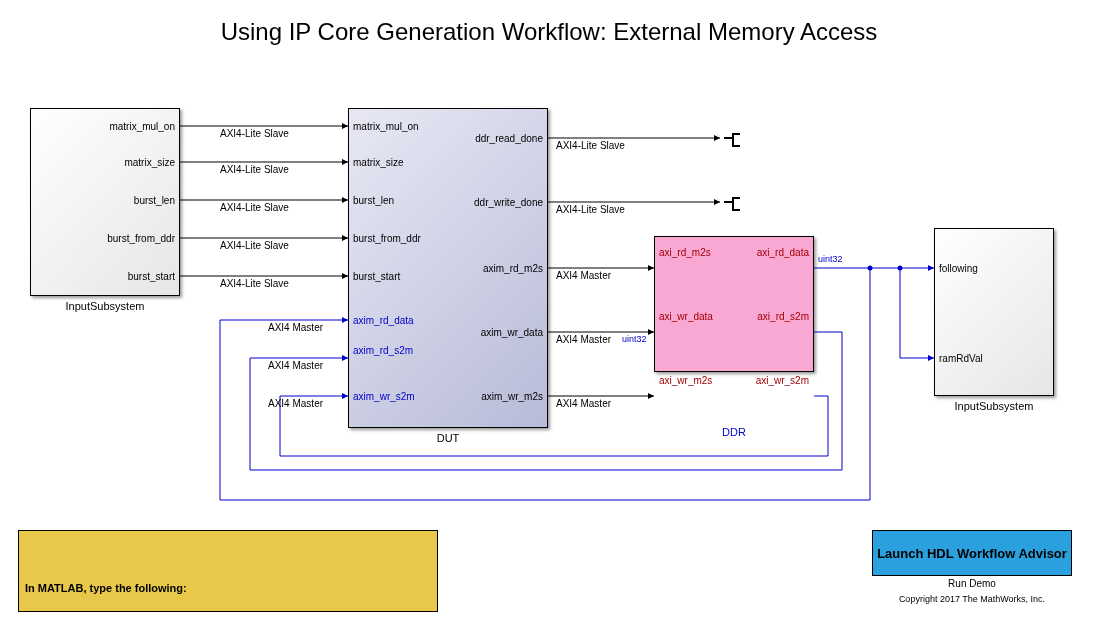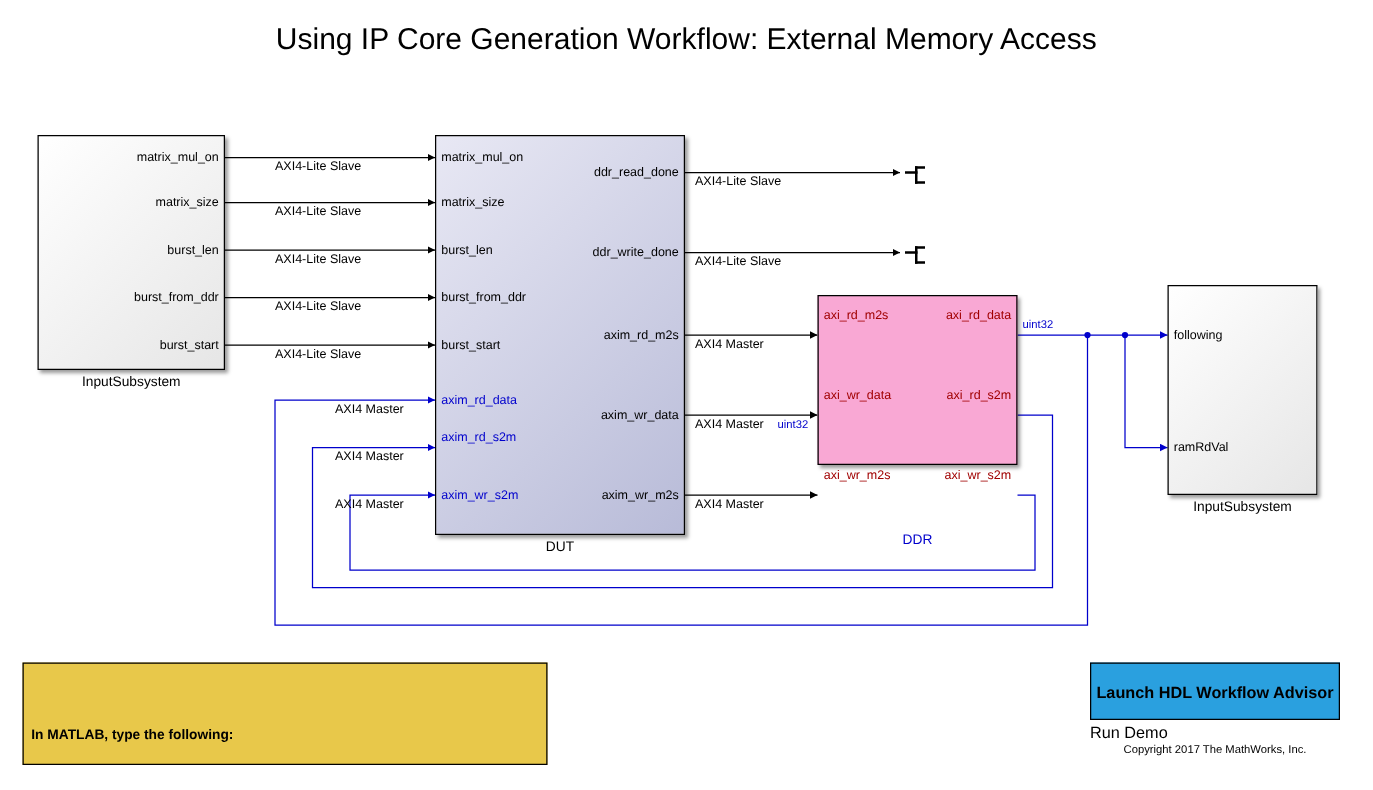--- a/index.html
+++ b/index.html
@@ -96,22 +96,22 @@
     text-align: center;
     font-size: 13px;
     font-weight: bold;
     line-height: 46px;
     cursor: pointer;
   }
   .run-demo {
     position: absolute;
     left: 872px; top: 578px;
     width: 200px;
-    text-align: left;
-    font-size: 13px;
+    text-align: center;
+    font-size: 10px;
   }
   .copyright {
     position: absolute;
     left: 872px; top: 594px;
     width: 200px;
     text-align: center;
     font-size: 9px;
   }
   .terminator {
     position: absolute;

